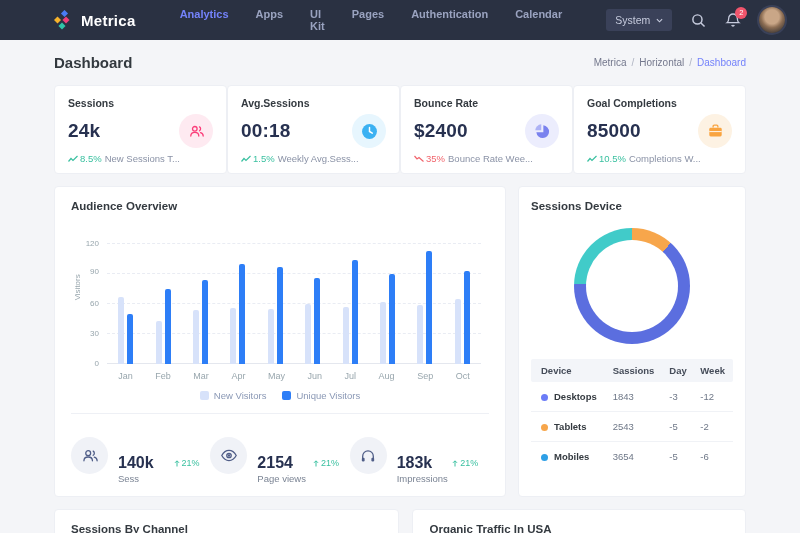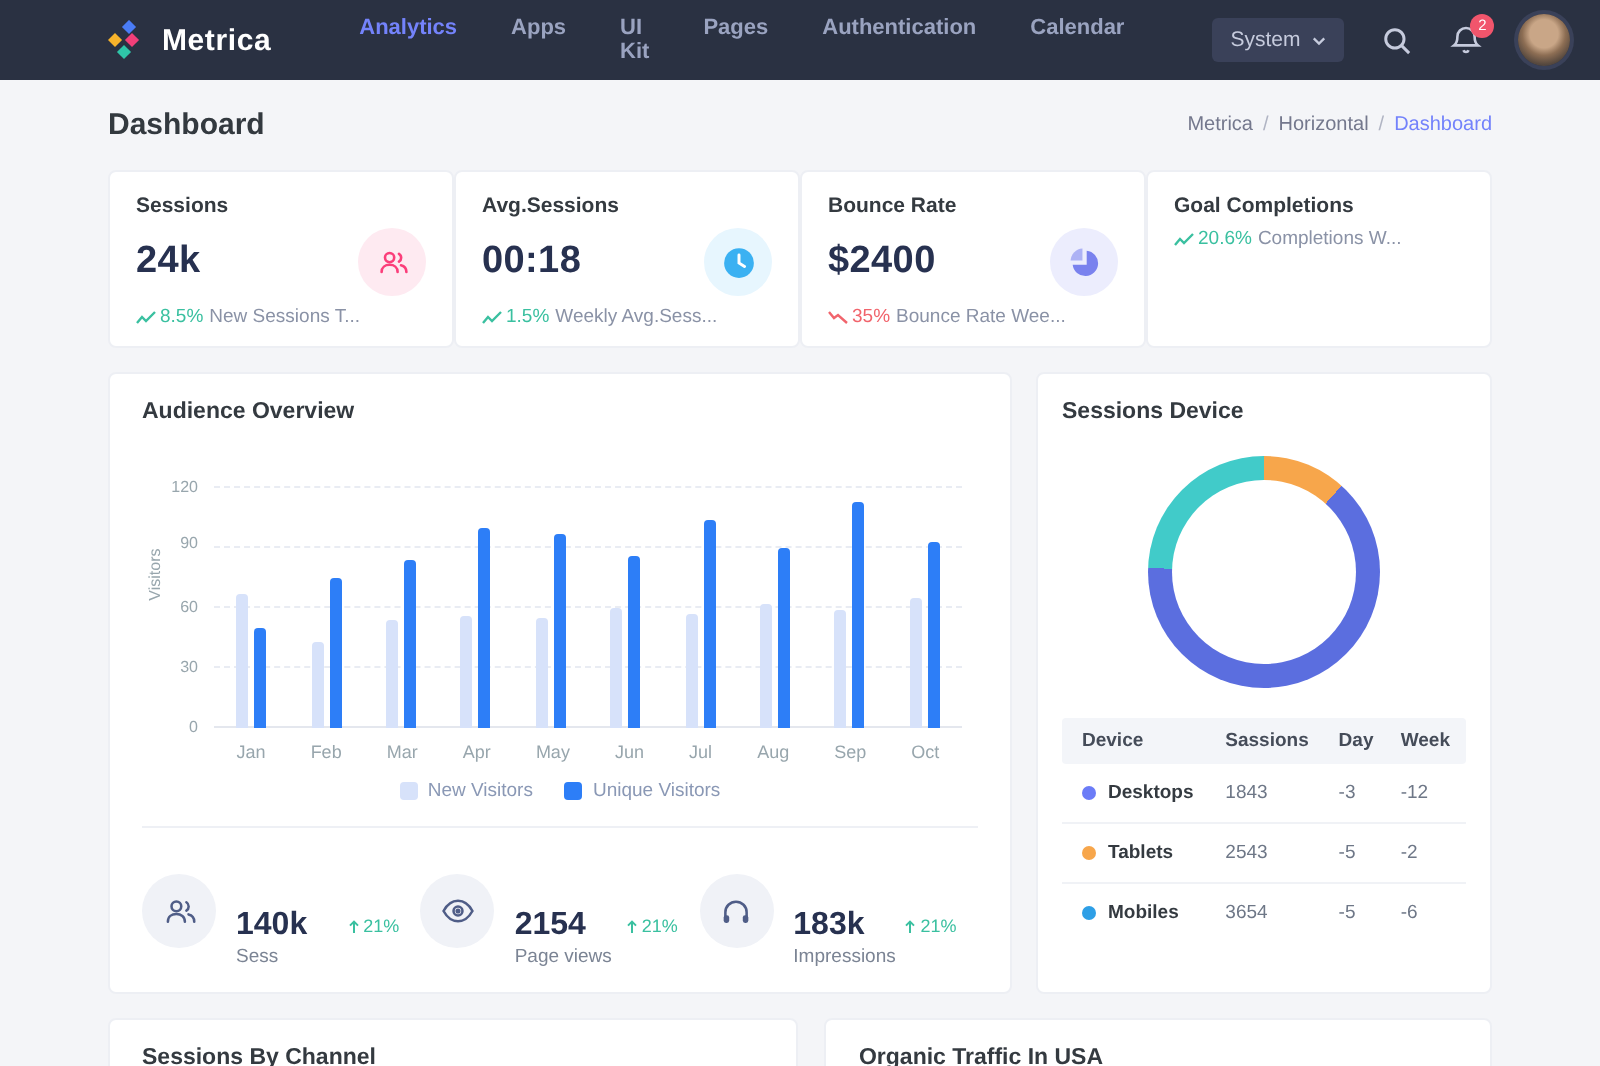--- a/index.html
+++ b/index.html
@@ -218,26 +218,36 @@
               <polyline points="0.5,1 3,4 5,2.5 9.5,6.5" fill="none" stroke="currentColor" stroke-width="1.2"></polyline>
             </svg>
           <span>35%</span>
         </span>
         <span>Bounce Rate Wee...</span>
       </div>
     </div>
 
     <div class="card stat-card">
       <div class="stat-title">Goal Completions</div>
+      <div class="stat-valrow">
+        <span class="stat-value">85000</span>
+        <span class="stat-icon" style="background: rgb(253, 242, 227); color: rgb(249, 164, 63);">
+          <svg width="17" height="16" viewBox="0 0 16 16">
+              <rect x="1.8" y="4.8" width="12.4" height="8.6" rx="1.4" fill="currentColor"></rect>
+              <path d="M5.6 4.6 V3.4 a1.2 1.2 0 0 1 1.2-1.2 h2.4 a1.2 1.2 0 0 1 1.2 1.2 V4.6" fill="none" stroke="currentColor" stroke-width="1.3"></path>
+              <line x1="1.8" y1="8.6" x2="14.2" y2="8.6" stroke="#ffffff" stroke-width="0.9"></line>
+            </svg>
+        </span>
+      </div>
       <div class="stat-desc">
         <span class="trend-up">
           <svg width="10" height="8" viewBox="0 0 10 8">
               <polyline points="0.5,6.5 3,3.5 5,5.5 9.5,1" fill="none" stroke="currentColor" stroke-width="1.2"></polyline>
             </svg>
-          <span>20.6%</span>
+          <span>10.5%</span>
         </span>
         <span>Completions W...</span>
       </div>
     </div>
   </div>
 
   <div class="main-row">
 
     <div class="card audience-card">
       <div class="card-title">Audience Overview</div>

